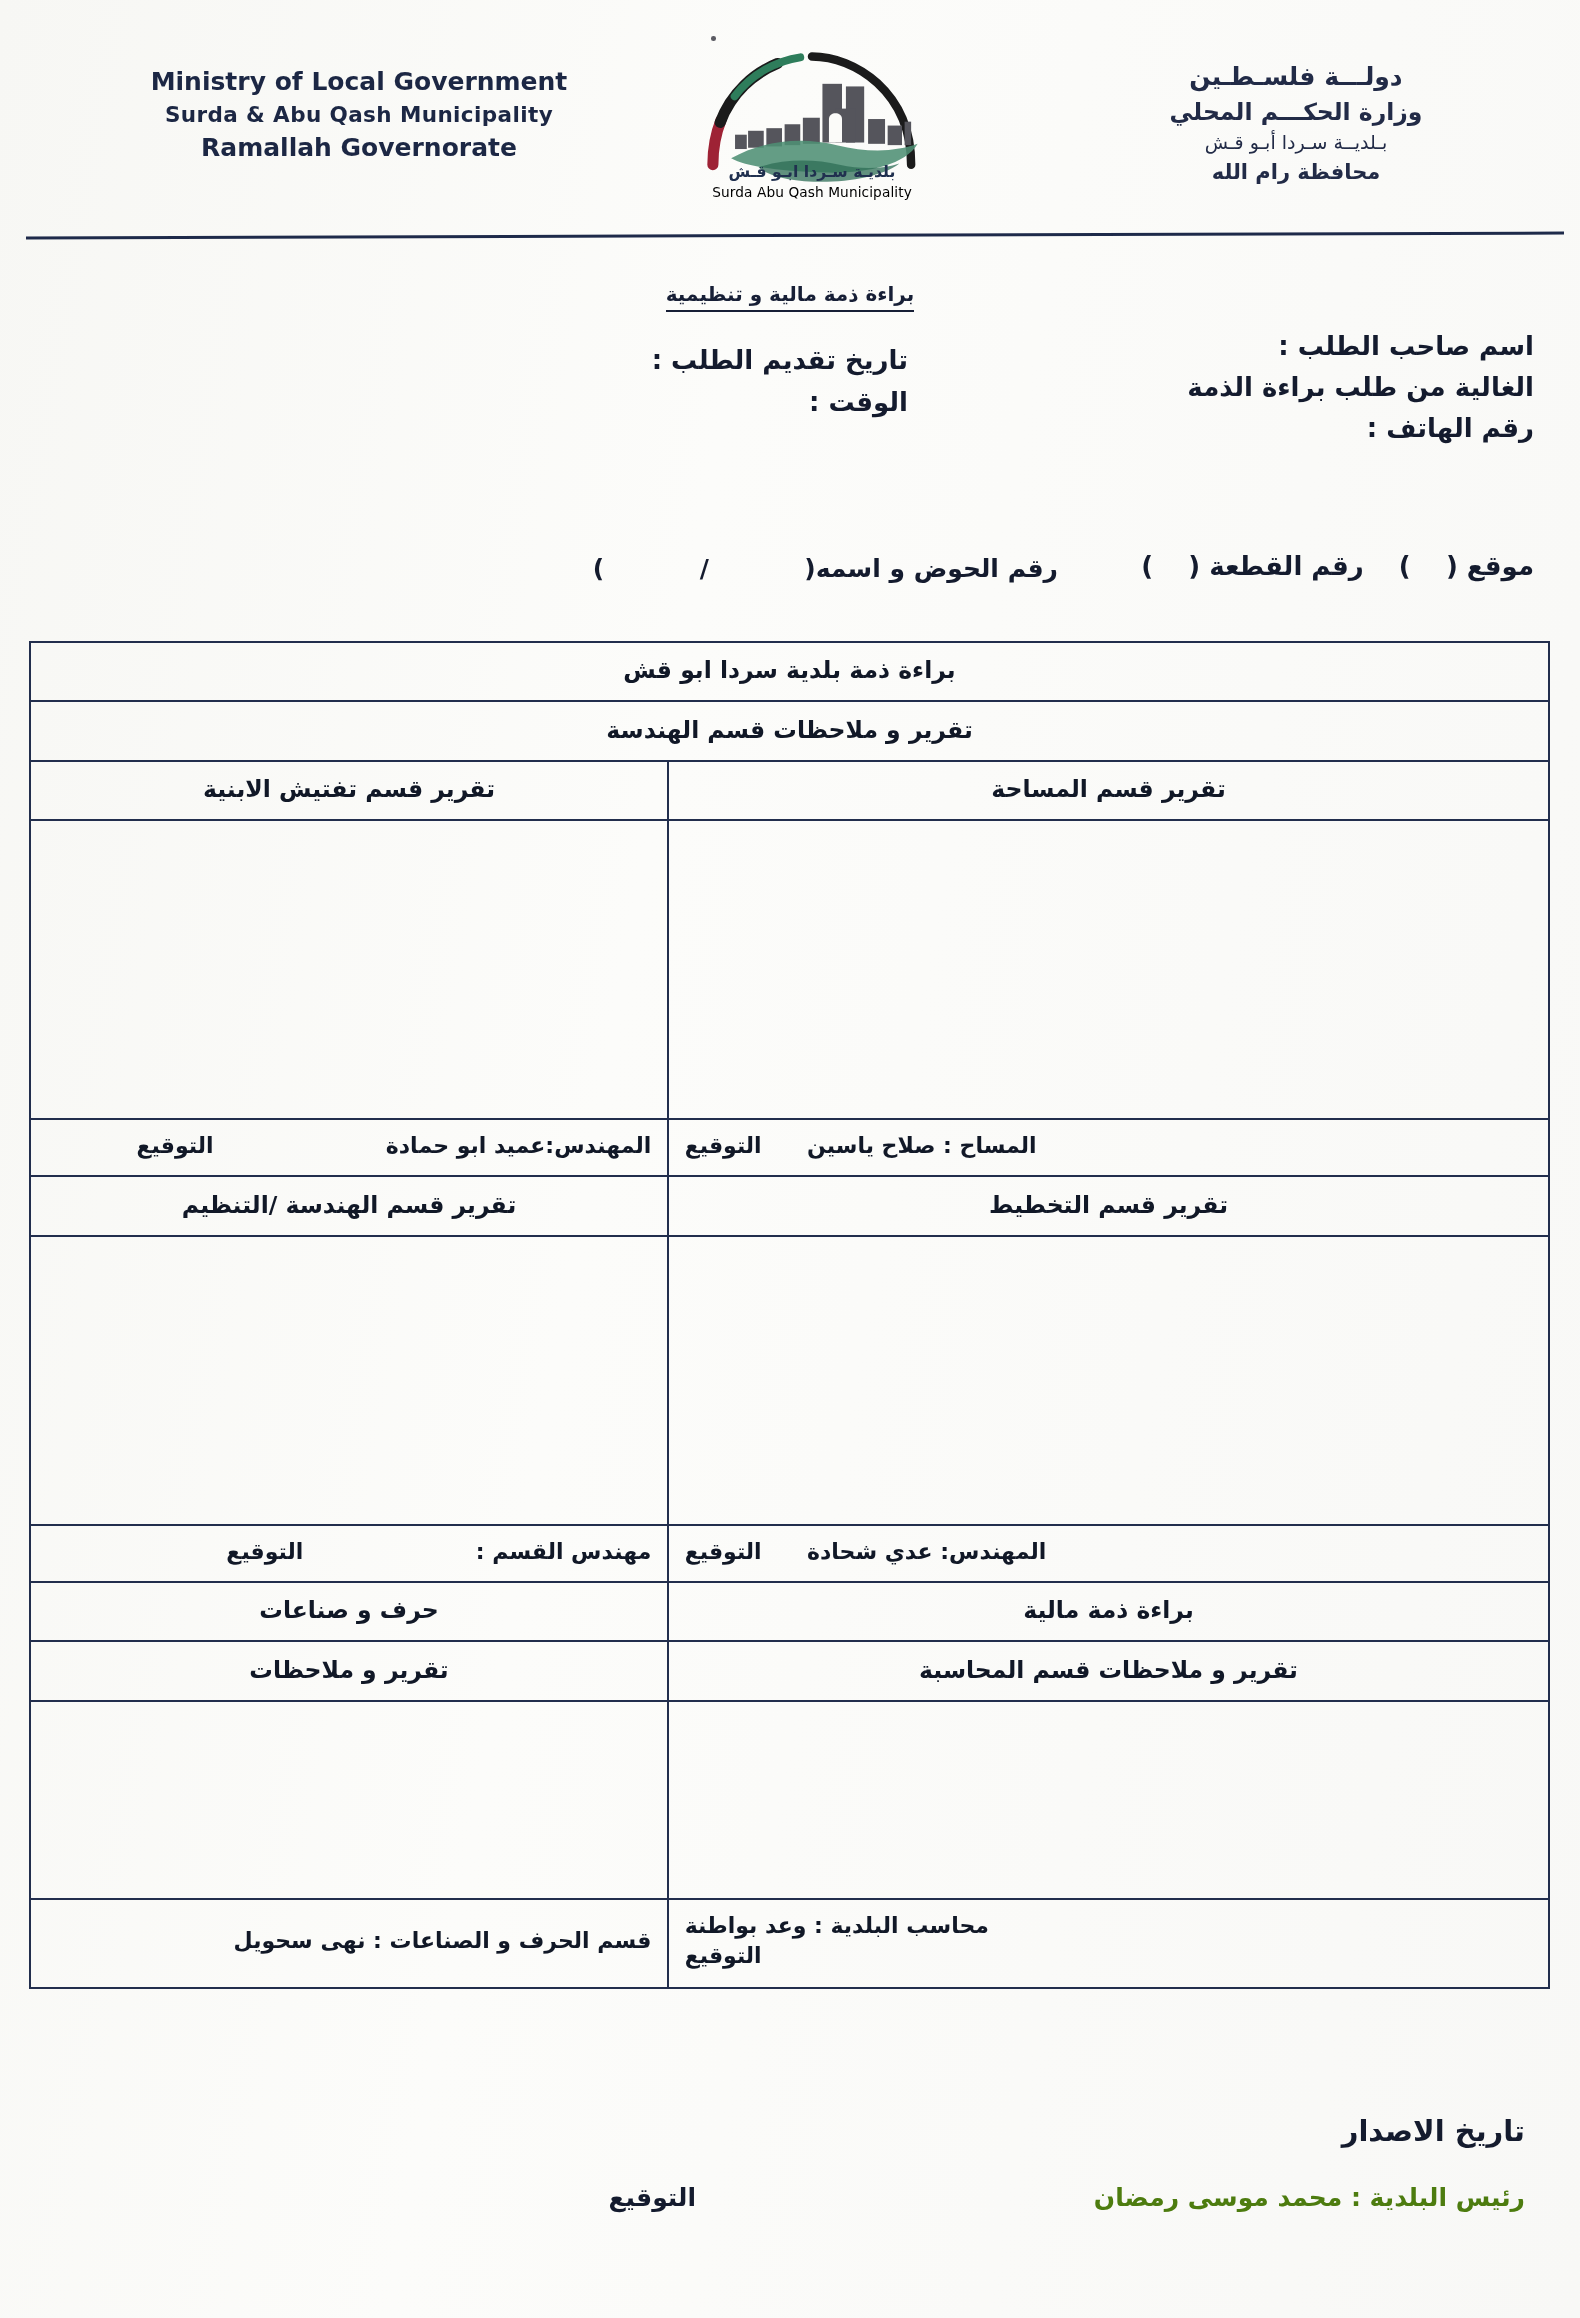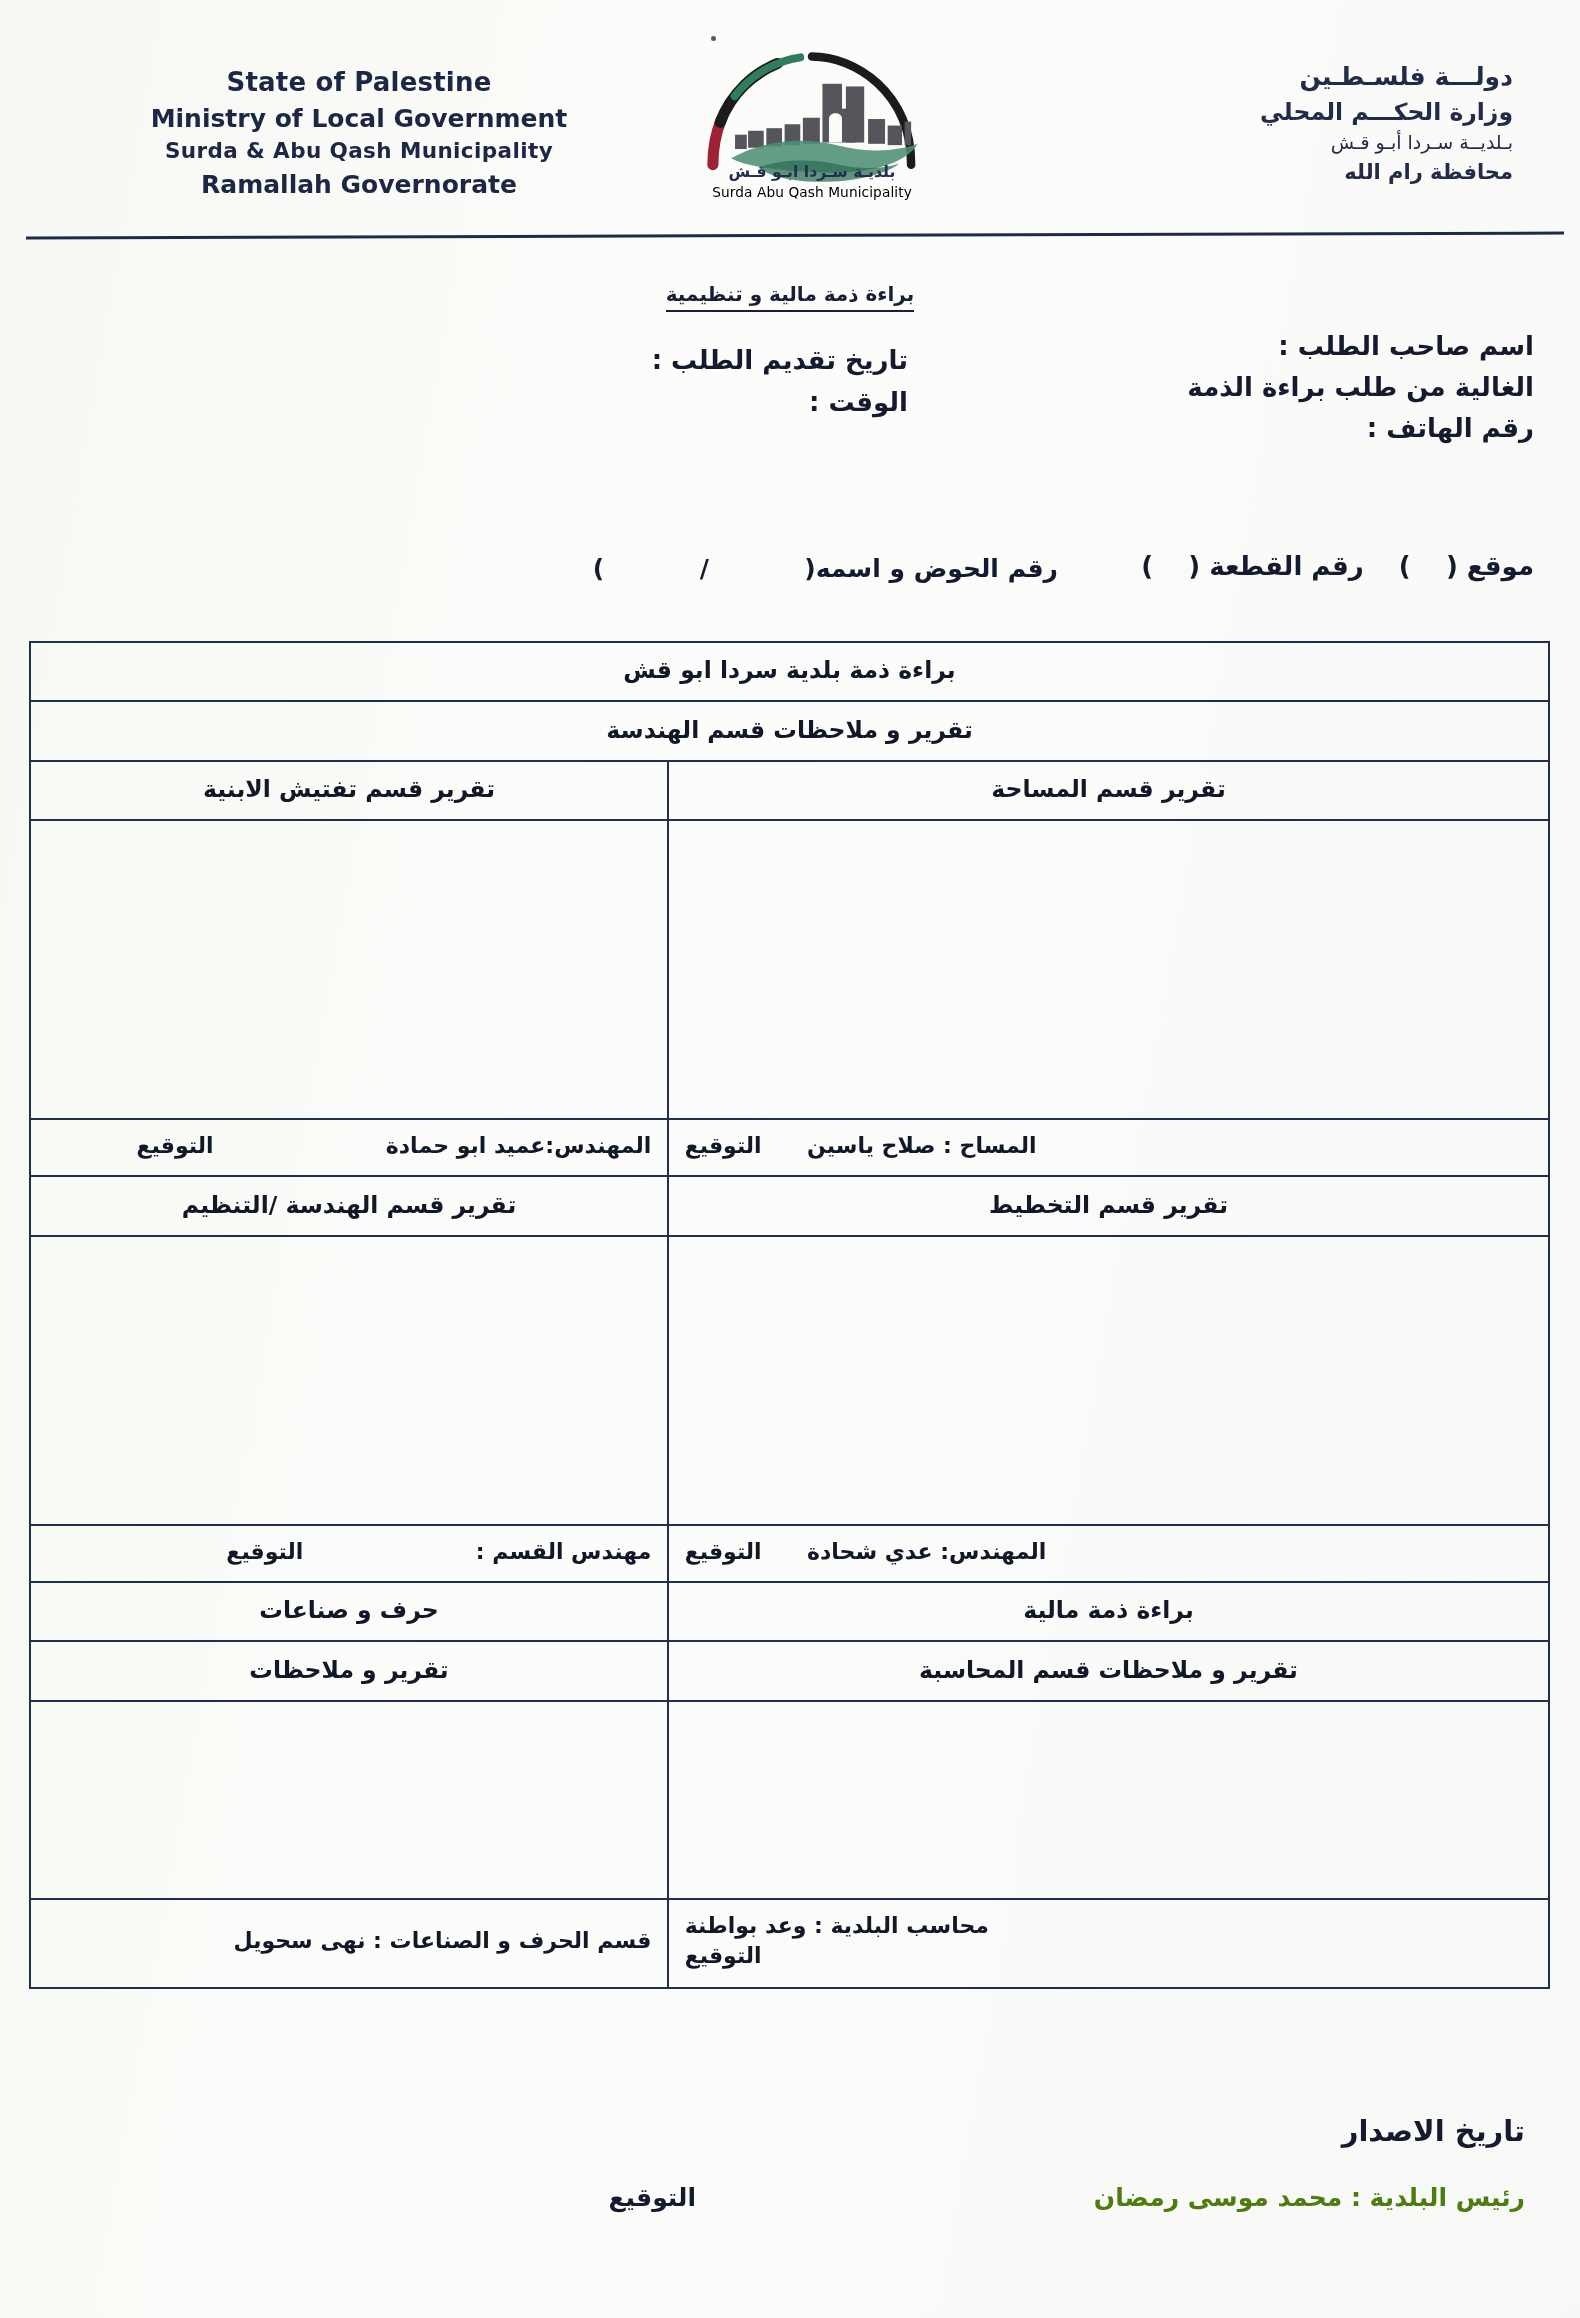--- a/index.html
+++ b/index.html
@@ -59,24 +59,24 @@
     font-weight: bold;
     letter-spacing: 0.4px;
   }
   .hdr-en .l4 {
     font-size: 25px;
     font-weight: bold;
   }
 
   .hdr-ar {
     position: absolute;
-    right: 28px;
+    right: 10px;
     top: 13px;
     width: 470px;
-    text-align: right;
+    text-align: center;
     direction: rtl;
     color: #222b47;
     line-height: 1.45;
     font-family: "DejaVu Sans", sans-serif;
   }
   .hdr-ar .a1 { font-size: 25px; font-weight: bold; letter-spacing: 3.9px; }
   .hdr-ar .a2 { font-size: 23.5px; font-weight: bold; letter-spacing: 2px;}
   .hdr-ar .a3 { font-size: 19px; font-weight: normal; letter-spacing: 2px;}
   .hdr-ar .a4 { font-size: 21px; font-weight: bold; }
 
@@ -285,21 +285,20 @@
 </head>
 <body>
 
 <div class="page">
   <div class="paper-tint"></div>
   <div class="dot-speck"></div>
 
   <div class="header">
 
     <div class="hdr-en">
-      <div class="l1">State of Palestine</div>
       <div class="l2">Ministry of Local Government</div>
       <div class="l3">Surda &amp; Abu Qash Municipality</div>
       <div class="l4">Ramallah Governorate</div>
     </div>
 
     <div class="logo">
       <svg width="274" height="150" viewBox="0 0 420 230">
 
         <path d="M58 182 C 58 70, 145 16, 210 16 C 275 16, 362 70, 362 182" fill="none" stroke="#9e2235" stroke-width="17" stroke-linecap="round" stroke-dasharray="70 600" stroke-dashoffset="0"></path>
 

